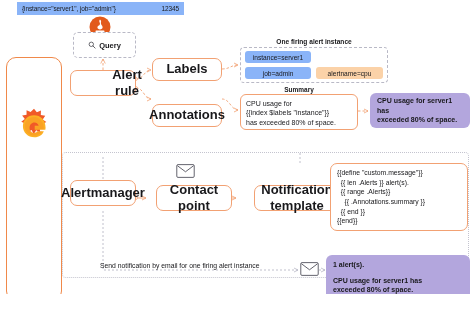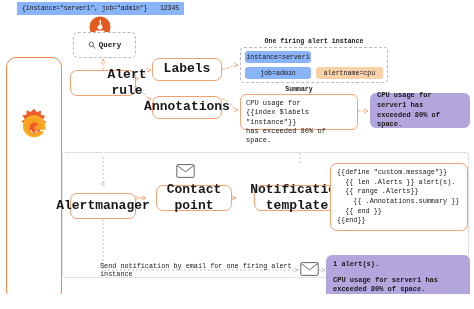--- a/index.html
+++ b/index.html
@@ -10,21 +10,20 @@
   body {
     font-family: "Liberation Sans", sans-serif;
     -webkit-font-smoothing: antialiased;
   }
   #canvas {
     position: relative;
     width: 474px;
     height: 294px;
     background: #ffffff;
     overflow: hidden;
-    font-family: Liberation Mono, monospace;
   }
   
   .abs { position: absolute; box-sizing: border-box; }
 
   
   .metric-banner {
     left: 17px; top: 2px; width: 167px; height: 13px;
     background: #8ab4f8;
     display: flex;
     align-items: center;
@@ -80,22 +79,22 @@
     align-items: center;
     justify-content: center;
     text-align: center;
     font-size: 13px;
     font-weight: bold;
     color: #18181b;
     line-height: 1.25;
   }
   .node-alert-rule { left: 70px; top: 70px; width: 66px; height: 26px; padding-left: 48px; }
   .node-labels     { left: 152px; top: 58px; width: 70px; height: 23px; }
-  .node-annotations{ left: 152px; top: 96px; width: 70px; height: 23px; }
-  .node-alertmanager   { left: 70px;  top: 193px; width: 66px; height: 26px; }
+  .node-annotations{ left: 152px; top: 104px; width: 70px; height: 23px; }
+  .node-alertmanager   { left: 70px;  top: 180px; width: 66px; height: 26px; }
   .node-contact-point  { left: 156px; top: 185px; width: 76px; height: 26px; }
   .node-notif-template { left: 254px; top: 185px; width: 86px; height: 26px; }
 
   
   .summary-label {
     left: 240px; top: 86px; width: 118px;
     text-align: center;
     font-size: 6.5px;
     font-weight: bold;
     color: #18181b;

